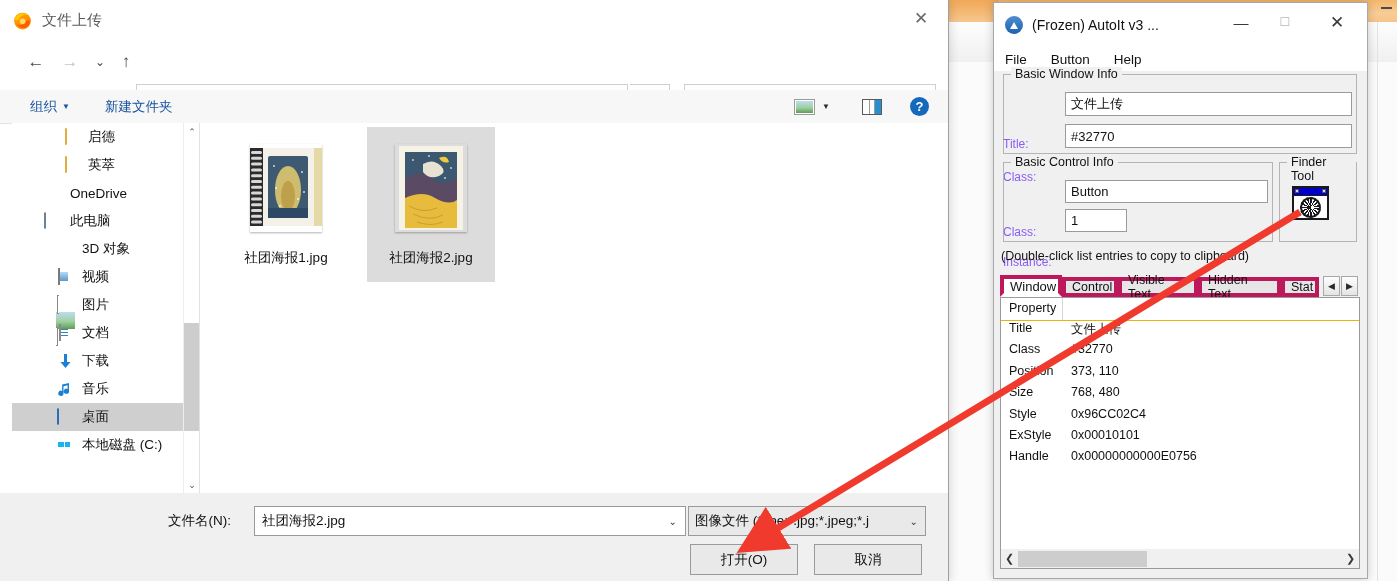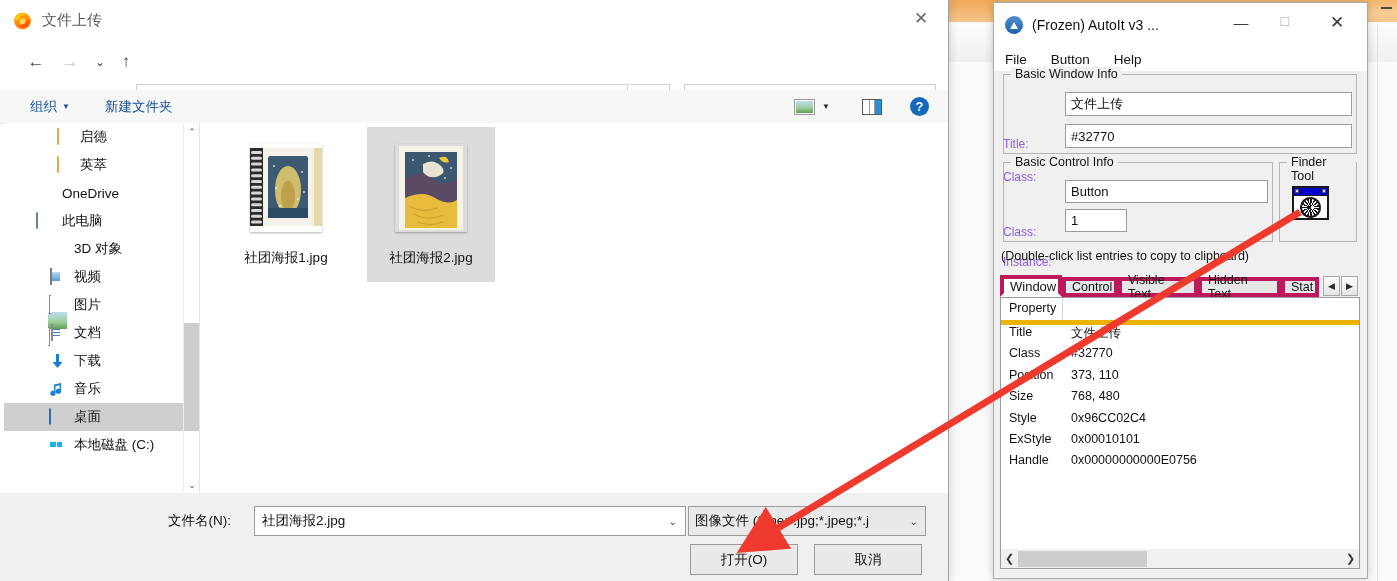--- a/index.html
+++ b/index.html
@@ -78,21 +78,21 @@
     background:linear-gradient(180deg,#bcdcf0 0%,#9fd0a0 55%,#5d9e55 100%);}
   .pane-ico{width:20px;height:16px;border:1px solid #5a5a5a;background:#fff;display:flex;box-sizing:border-box;}
   .pane-ico u{display:block;height:100%;border-right:1px solid #9a9a9a;}
   .pane-ico u:nth-child(1){width:40%;background:#fff;}
   .pane-ico u:nth-child(2){width:25%;background:#fff;}
   .pane-ico u:nth-child(3){width:35%;background:#2a8fd0;border:none;}
   .help-ico{width:19px;height:19px;border-radius:50%;background:#1569bd;color:#fff;
     font-size:13px;font-weight:bold;display:flex;align-items:center;justify-content:center;}
 
   
-  .fd-sidebar{position:absolute;left:4px;top:123px;width:183px;height:370px;background:#fff;overflow:hidden;}
+  .fd-sidebar{position:absolute;left:12px;top:123px;width:183px;height:370px;background:#fff;overflow:hidden;}
   .tree-item{height:28px;display:flex;align-items:center;font-size:13.5px;color:#111;cursor:pointer;}
   .tree-item.selected{background:#cfcfcf;}
   .tree-ico{width:19px;height:17px;margin-right:7px;flex:none;position:relative;}
   .ico-folder{background:linear-gradient(180deg,#ffdf9b,#f5bf4e);border:1px solid #e0ac3e;
     border-radius:1px 2px 2px 1px;width:14px;height:12px;margin-top:3px;margin-left:3px;}
   .ico-cloud{width:19px;height:12px;margin-top:4px;
     background:linear-gradient(180deg,#35a8e0,#1f7fc0);border-radius:9px 9px 5px 5px;}
   .ico-pc{width:18px;height:14px;margin-top:2px;
     background:linear-gradient(180deg,#dfe9f2,#9fb4c9);border:1px solid #6d8196;border-radius:2px;}
   .ico-3d{width:15px;height:15px;margin:1px 0 0 2px;
@@ -187,21 +187,21 @@
   .ai-tabs{position:absolute;left:1000px;top:275px;width:360px;height:22px;}
   .ai-tab{position:absolute;top:2px;height:20px;border:4px solid #be185d;background:#e6e6e6;
     display:flex;align-items:center;padding:0 6px;font-size:12.5px;color:#111;box-sizing:border-box;cursor:pointer;}
   .ai-tab.active{top:0;height:22px;background:#fff;border-bottom-color:#fff;font-size:13px;}
   .tab-spin{position:absolute;top:1px;width:17px;height:20px;border:1px solid #a8a8a8;
     background:linear-gradient(180deg,#fdfdfd,#e4e4e4);display:flex;align-items:center;
     justify-content:center;font-size:9px;color:#2a2a2a;box-sizing:border-box;cursor:pointer;}
 
   .ai-list{position:absolute;left:1000px;top:297px;width:360px;height:253px;
     border:1px solid #9a9a9a;background:#fff;box-sizing:border-box;overflow:hidden;}
-  .lst-head{height:22px;display:flex;border-bottom:5px solid #eab308;}
+  .lst-head{height:22px;display:flex;border-bottom:1px solid #eab308;}
   .lst-head div{font-size:12.5px;color:#111;padding:3px 0 0 8px;box-sizing:border-box;cursor:pointer;}
   .lst-head .c1{width:62px;border-right:1px solid #d6d6d6;}
   .lst-head .c2{flex:1;}
   .lst-row{height:21.4px;display:flex;font-size:12.5px;color:#111;cursor:pointer;}
   .lst-row .c1{width:62px;padding-left:8px;box-sizing:border-box;}
   .lst-row .c2{flex:1;padding-left:8px;box-sizing:border-box;}
   .ai-hscroll{position:absolute;left:1000px;top:549px;width:360px;height:20px;
     border:1px solid #9a9a9a;border-top:none;background:#f0f0f0;display:flex;align-items:center;box-sizing:border-box;cursor:pointer;}
   .hs-arrow{width:17px;height:18px;display:flex;align-items:center;justify-content:center;
     font-size:11px;color:#3a3a3a;}

